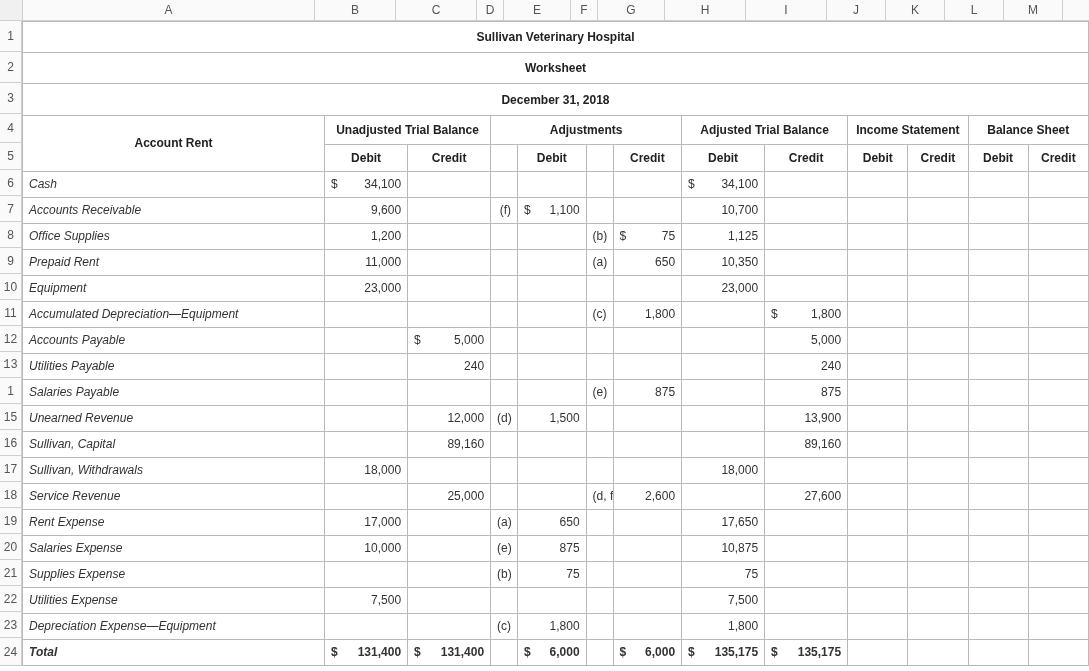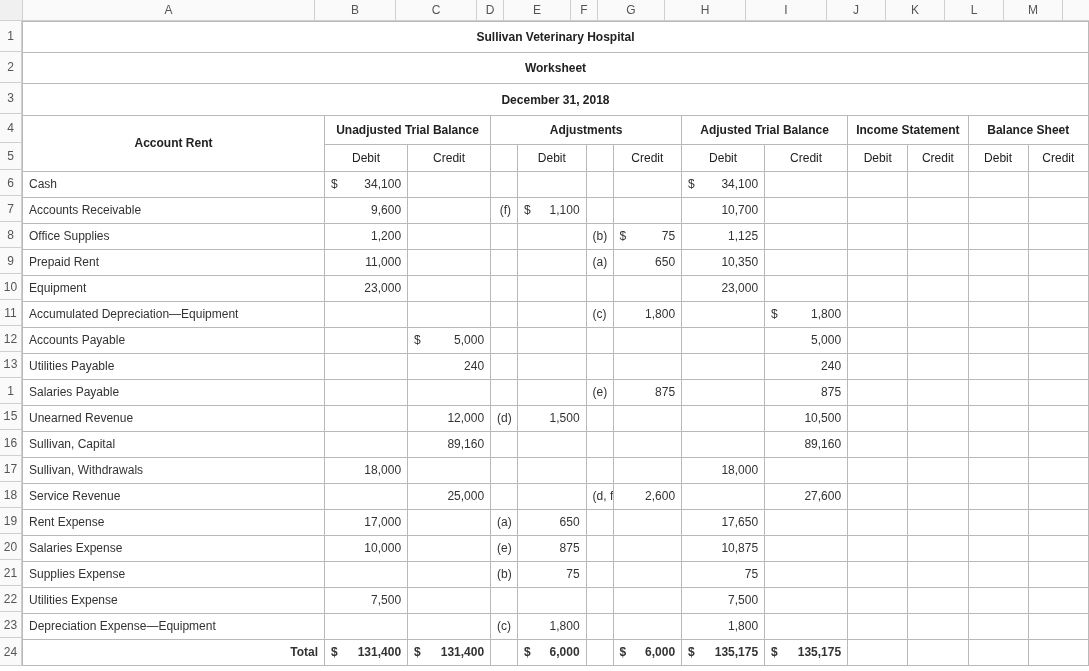--- a/index.html
+++ b/index.html
@@ -73,27 +73,27 @@
     font-weight: bold;
     text-align: center;
     background: #fff;
     color: #222;
   }
   .title-row td, .title-row th {
     border-left: 1px solid #b9b9b9;
     border-right: 1px solid #b9b9b9;
     height: 30px;
   }
-  .acct { text-align: left; }
+  .acct { text-align: left; font-style: italic; }
   .num  { text-align: right; }
   .lbl  { text-align: right; }
   .tot td { font-weight: bold; }
   .hdr2 th { height: 28px; }
-  .hdr3 th { height: 26px; font-weight: normal; }
-  .bold { font-weight: bold; text-align: right; }
+  .hdr3 th { height: 26px; font-weight: bold; }
+  .bold { font-weight: bold; }
 </style>
 </head>
 <body>
 
 <div class="sheet">
 
   <div class="colhdr-row">
     <div class="corner"></div>
 
   <div class="ch" style="width: 291px;">A</div>
@@ -121,21 +121,21 @@
         <div class="rn" style="height: 26px;">5</div>
         <div class="rn" style="height: 25px;">6</div>
         <div class="rn" style="height: 25px;">7</div>
         <div class="rn" style="height: 25px;">8</div>
         <div class="rn" style="height: 25px;">9</div>
         <div class="rn" style="height: 25px;">10</div>
         <div class="rn" style="height: 25px;">11</div>
         <div class="rn" style="height: 25px;">12</div>
         <div class="rn" style="height: 25px; font-family: Liberation Mono, monospace;">13</div>
         <div class="rn" style="height: 25px;">1</div>
-        <div class="rn" style="height: 25px; font-family: Liberation Mono, monospace;">15</div>
+        <div class="rn" style="height: 25px;">15</div>
         <div class="rn" style="height: 25px;">16</div>
         <div class="rn" style="height: 25px;">17</div>
         <div class="rn" style="height: 25px;">18</div>
         <div class="rn" style="height: 25px;">19</div>
         <div class="rn" style="height: 25px;">20</div>
         <div class="rn" style="height: 25px;">21</div>
         <div class="rn" style="height: 25px;">22</div>
         <div class="rn" style="height: 25px;">23</div>
         <div class="rn" style="height: 27px;">24</div>
       </div>
@@ -326,21 +326,21 @@
           </tr>
           <tr>
             <td class="acct">Unearned Revenue</td>
             <td class="num"></td>
             <td class="num"><span style="float: left;"></span><span>12,000</span></td>
             <td class="lbl">(d)</td>
             <td class="num"><span style="float: left;"></span><span>1,500</span></td>
             <td class="lbl"></td>
             <td class="num"></td>
             <td class="num"></td>
-            <td class="num"><span style="float: left;"></span><span>10,500</span></td>
+            <td class="num"><span style="float: left;"></span><span>13,900</span></td>
             <td class="num"></td>
             <td class="num"></td>
             <td class="num"></td>
             <td class="num"></td>
           </tr>
           <tr>
             <td class="acct">Sullivan, Capital</td>
             <td class="num"></td>
             <td class="num"><span style="float: left;"></span><span>89,160</span></td>
             <td class="lbl"></td>

